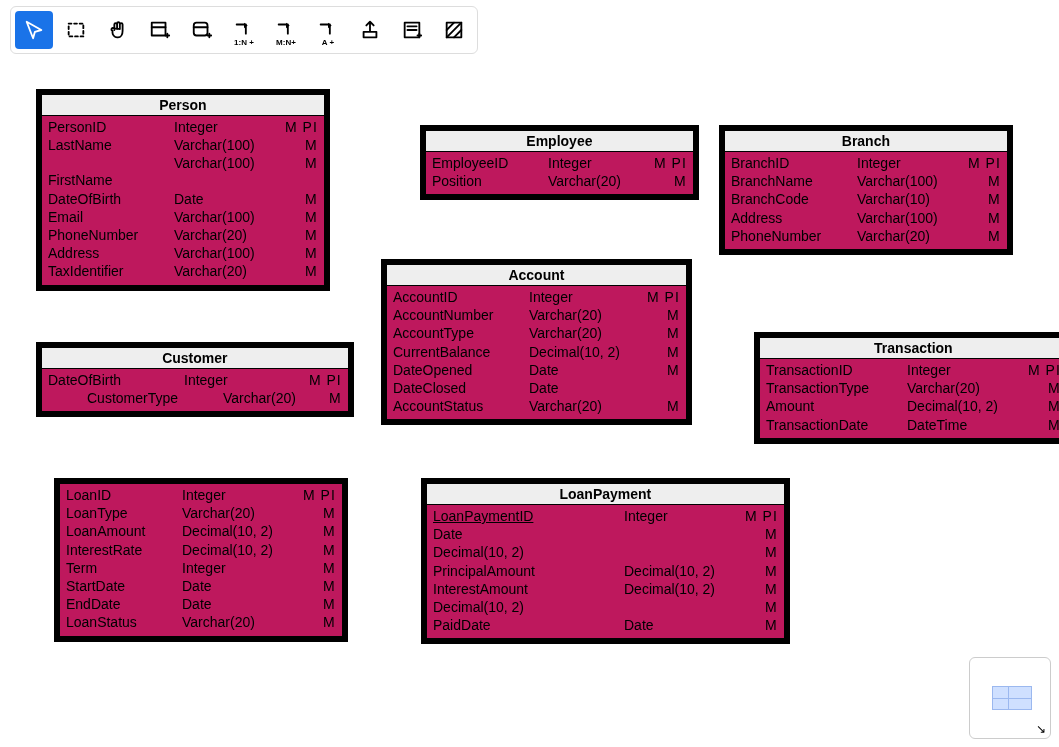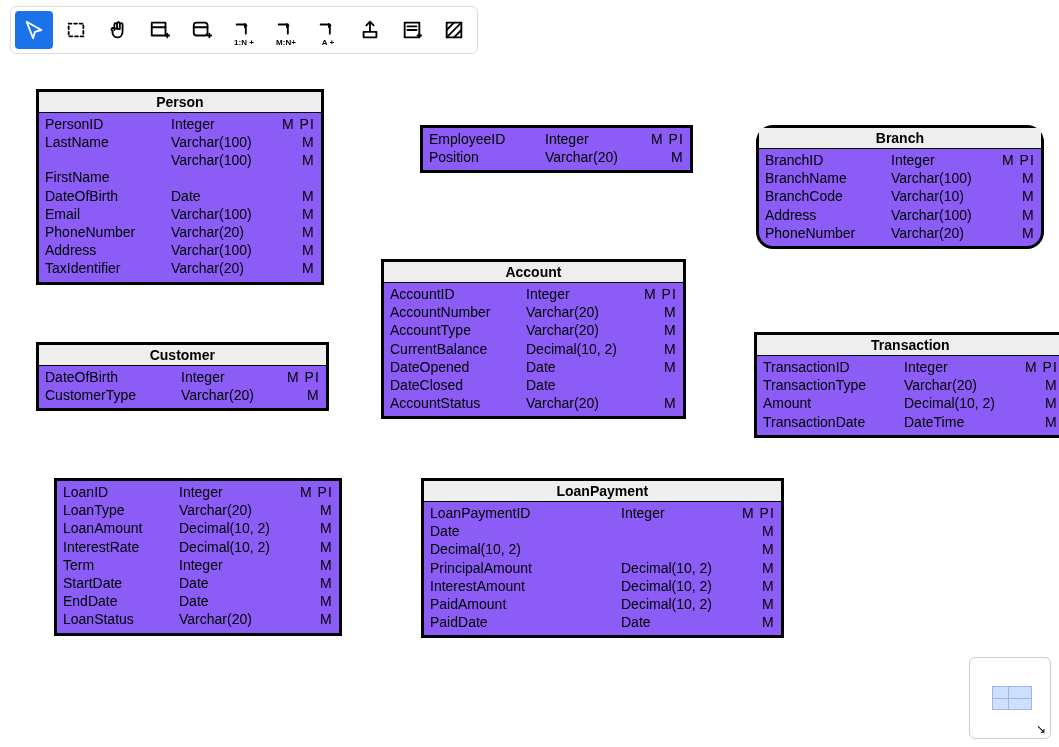--- a/index.html
+++ b/index.html
@@ -42,22 +42,22 @@
     bottom: 2px;
     left: 0;
     right: 0;
     text-align: center;
     font-weight: bold;
   }
   .tbtn { position: relative; }
   .canvas { position: absolute; inset: 0; }
   .entity {
     position: absolute;
-    border: 3px solid #000000;
-    background: #8b5cf6;
+    border: 6px solid #000000;
+    background: #be185d;
   }
   .entity-title {
     background: #eee;
     border-bottom: 1px solid #000;
     text-align: center;
     font-weight: bold;
     padding: 2px 6px;
   }
   .entity-body { padding: 2px 6px 4px 6px; }
   .erow { display: flex; gap: 6px; line-height: 1.3; white-space: nowrap; }
@@ -216,34 +216,35 @@
           <span class="cflags">M</span>
         </div>
         <div class="erow">
           <span class="cname" style="width: 120px;">TaxIdentifier</span>
           <span class="ctype" style="width: 105px;">Varchar(20)</span>
           <span class="cflags">M</span>
         </div>
       </div>
     </div>
     <div class="entity" style="left: 420px; top: 125px;">
+      <div class="entity-title">Employee</div>
       <div class="entity-body">
         <div class="erow">
           <span class="cname" style="width: 110px;">EmployeeID</span>
           <span class="ctype" style="width: 100px;">Integer</span>
           <span class="cflags">M PI</span>
         </div>
         <div class="erow">
           <span class="cname" style="width: 110px;">Position</span>
           <span class="ctype" style="width: 100px;">Varchar(20)</span>
           <span class="cflags">M</span>
         </div>
       </div>
     </div>
-    <div class="entity" style="left: 756px; top: 125px; border-radius: 17px;">
+    <div class="entity" style="left: 719px; top: 125px;">
       <div class="entity-title">Branch</div>
       <div class="entity-body">
         <div class="erow">
           <span class="cname" style="width: 120px;">BranchID</span>
           <span class="ctype" style="width: 105px;">Integer</span>
           <span class="cflags">M PI</span>
         </div>
         <div class="erow">
           <span class="cname" style="width: 120px;">BranchName</span>
           <span class="ctype" style="width: 105px;">Varchar(100)</span>
@@ -308,21 +309,21 @@
     </div>
     <div class="entity" style="left: 36px; top: 342px;">
       <div class="entity-title">Customer</div>
       <div class="entity-body">
         <div class="erow">
           <span class="cname" style="width: 130px;">DateOfBirth</span>
           <span class="ctype" style="width: 100px;">Integer</span>
           <span class="cflags">M PI</span>
         </div>
         <div class="erow">
-          <span class="cname" style="width: 130px;">CustomerType</span>
+          <span class="cname" style="width: 130px; margin-left: 39px;">CustomerType</span>
           <span class="ctype" style="width: 100px;">Varchar(20)</span>
           <span class="cflags">M</span>
         </div>
       </div>
     </div>
     <div class="entity" style="left: 722px; top: 332px; margin-left: 32px;">
       <div class="entity-title">Transaction</div>
       <div class="entity-body">
         <div class="erow">
           <span class="cname" style="width: 135px;">TransactionID</span>
@@ -387,21 +388,21 @@
           <span class="cname" style="width: 110px;">LoanStatus</span>
           <span class="ctype" style="width: 115px;">Varchar(20)</span>
           <span class="cflags">M</span>
         </div>
       </div>
     </div>
     <div class="entity" style="left: 421px; top: 478px;">
       <div class="entity-title">LoanPayment</div>
       <div class="entity-body">
         <div class="erow">
-          <span class="cname" style="width: 185px;">LoanPaymentID</span>
+          <span class="cname" style="width: 185px; text-decoration: underline;">LoanPaymentID</span>
           <span class="ctype" style="width: 115px;">Integer</span>
           <span class="cflags">M PI</span>
         </div>
         <div class="erow">
           <span class="ctype" style="width: 115px;">Date</span>
           <span class="cflags">M</span>
         </div>
         <div class="erow">
           <span class="ctype" style="width: 115px;">Decimal(10, 2)</span>
           <span class="cflags">M</span>
@@ -410,21 +411,20 @@
           <span class="cname" style="width: 185px;">PrincipalAmount</span>
           <span class="ctype" style="width: 115px;">Decimal(10, 2)</span>
           <span class="cflags">M</span>
         </div>
         <div class="erow">
           <span class="cname" style="width: 185px;">InterestAmount</span>
           <span class="ctype" style="width: 115px;">Decimal(10, 2)</span>
           <span class="cflags">M</span>
         </div>
         <div class="erow">
-          <span class="cname" style="width: 185px;">PaidAmount</span>
           <span class="ctype" style="width: 115px;">Decimal(10, 2)</span>
           <span class="cflags">M</span>
         </div>
         <div class="erow">
           <span class="cname" style="width: 185px;">PaidDate</span>
           <span class="ctype" style="width: 115px;">Date</span>
           <span class="cflags">M</span>
         </div>
       </div>
     </div>

